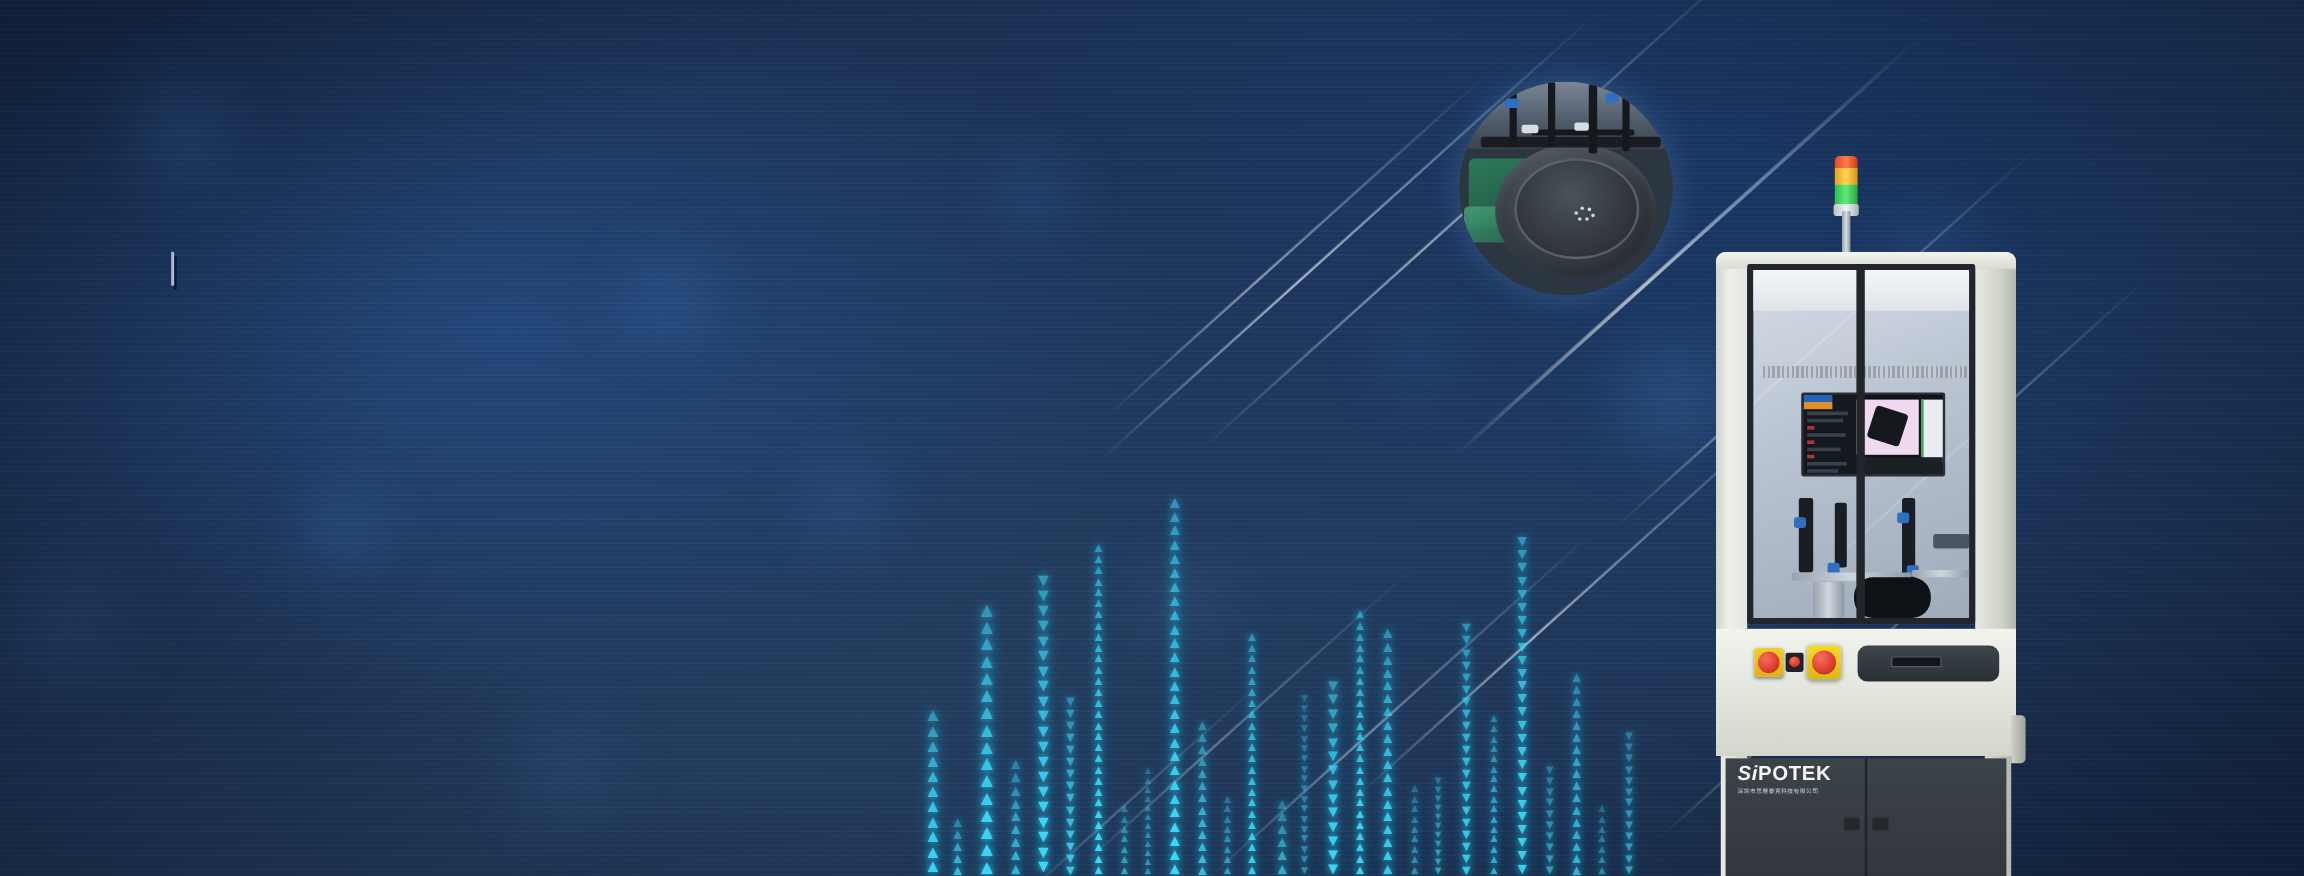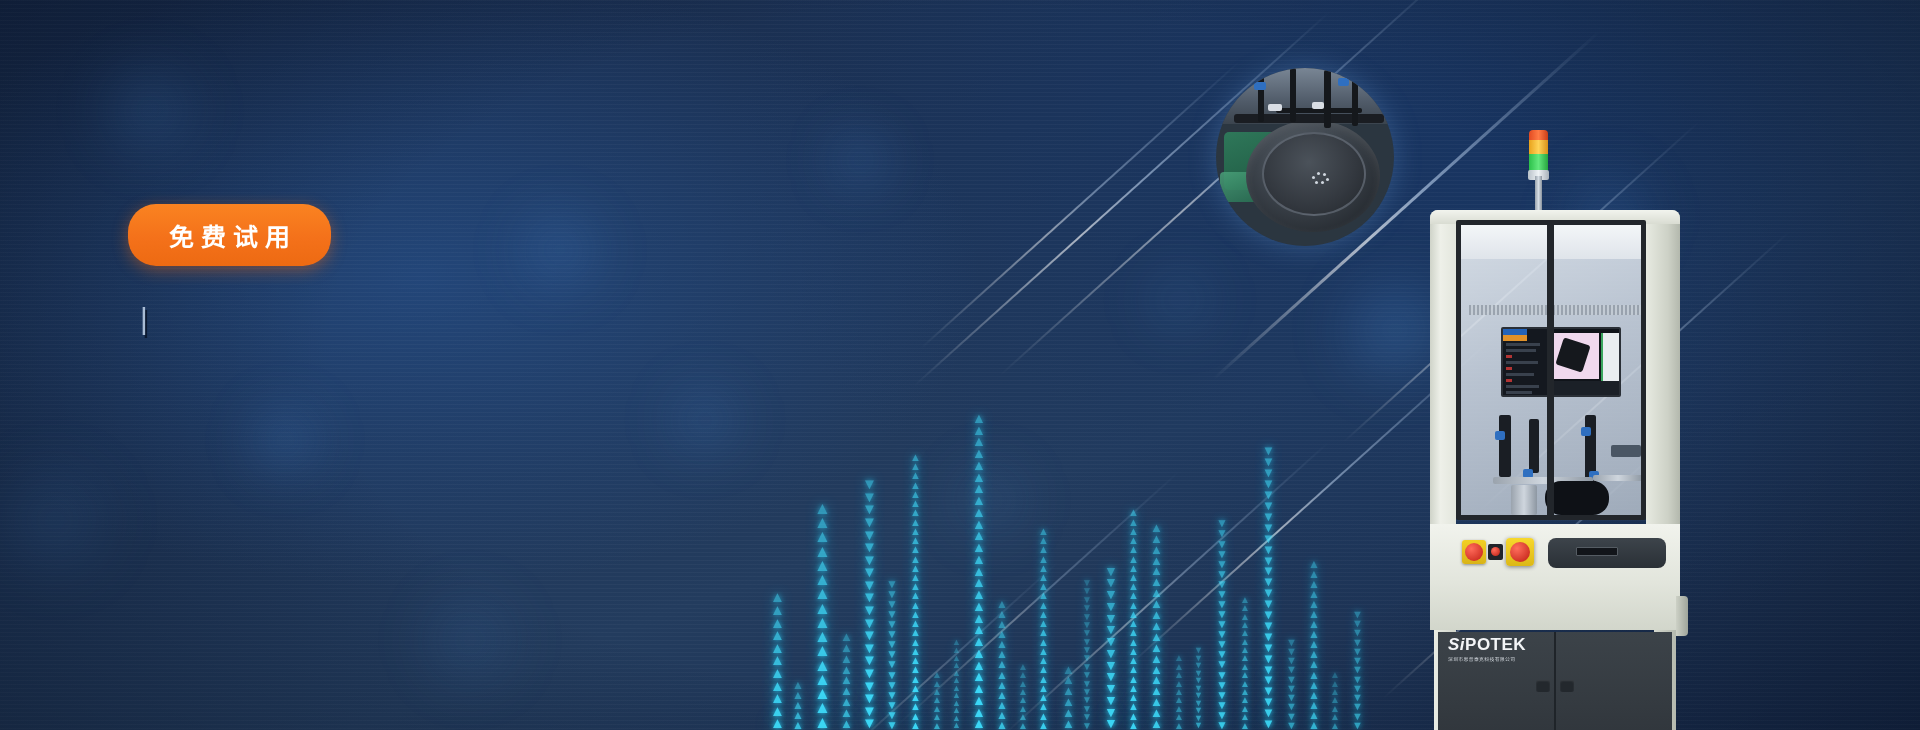--- a/index.html
+++ b/index.html
@@ -707,21 +707,20 @@
         <span class="gl" style="font-size: 11px; opacity: 0.93;">▼</span>
         <span class="gl" style="font-size: 11px; opacity: 0.96;">▼</span>
         <span class="gl" style="font-size: 11px; opacity: 1;">▼</span>
       </div>
     </div>
 
   <div class="vignette"></div>
 
   <div class="content">
 
-    <button class="cta">免费试用</button>
 
     <div class="subline">
       <span class="divider">|</span>
     </div>
   </div>
 
   <div class="inset">
     <div class="ph ins-top"></div>
     <div class="ph ins-green"></div>
     <div class="ph ins-green2"></div>

